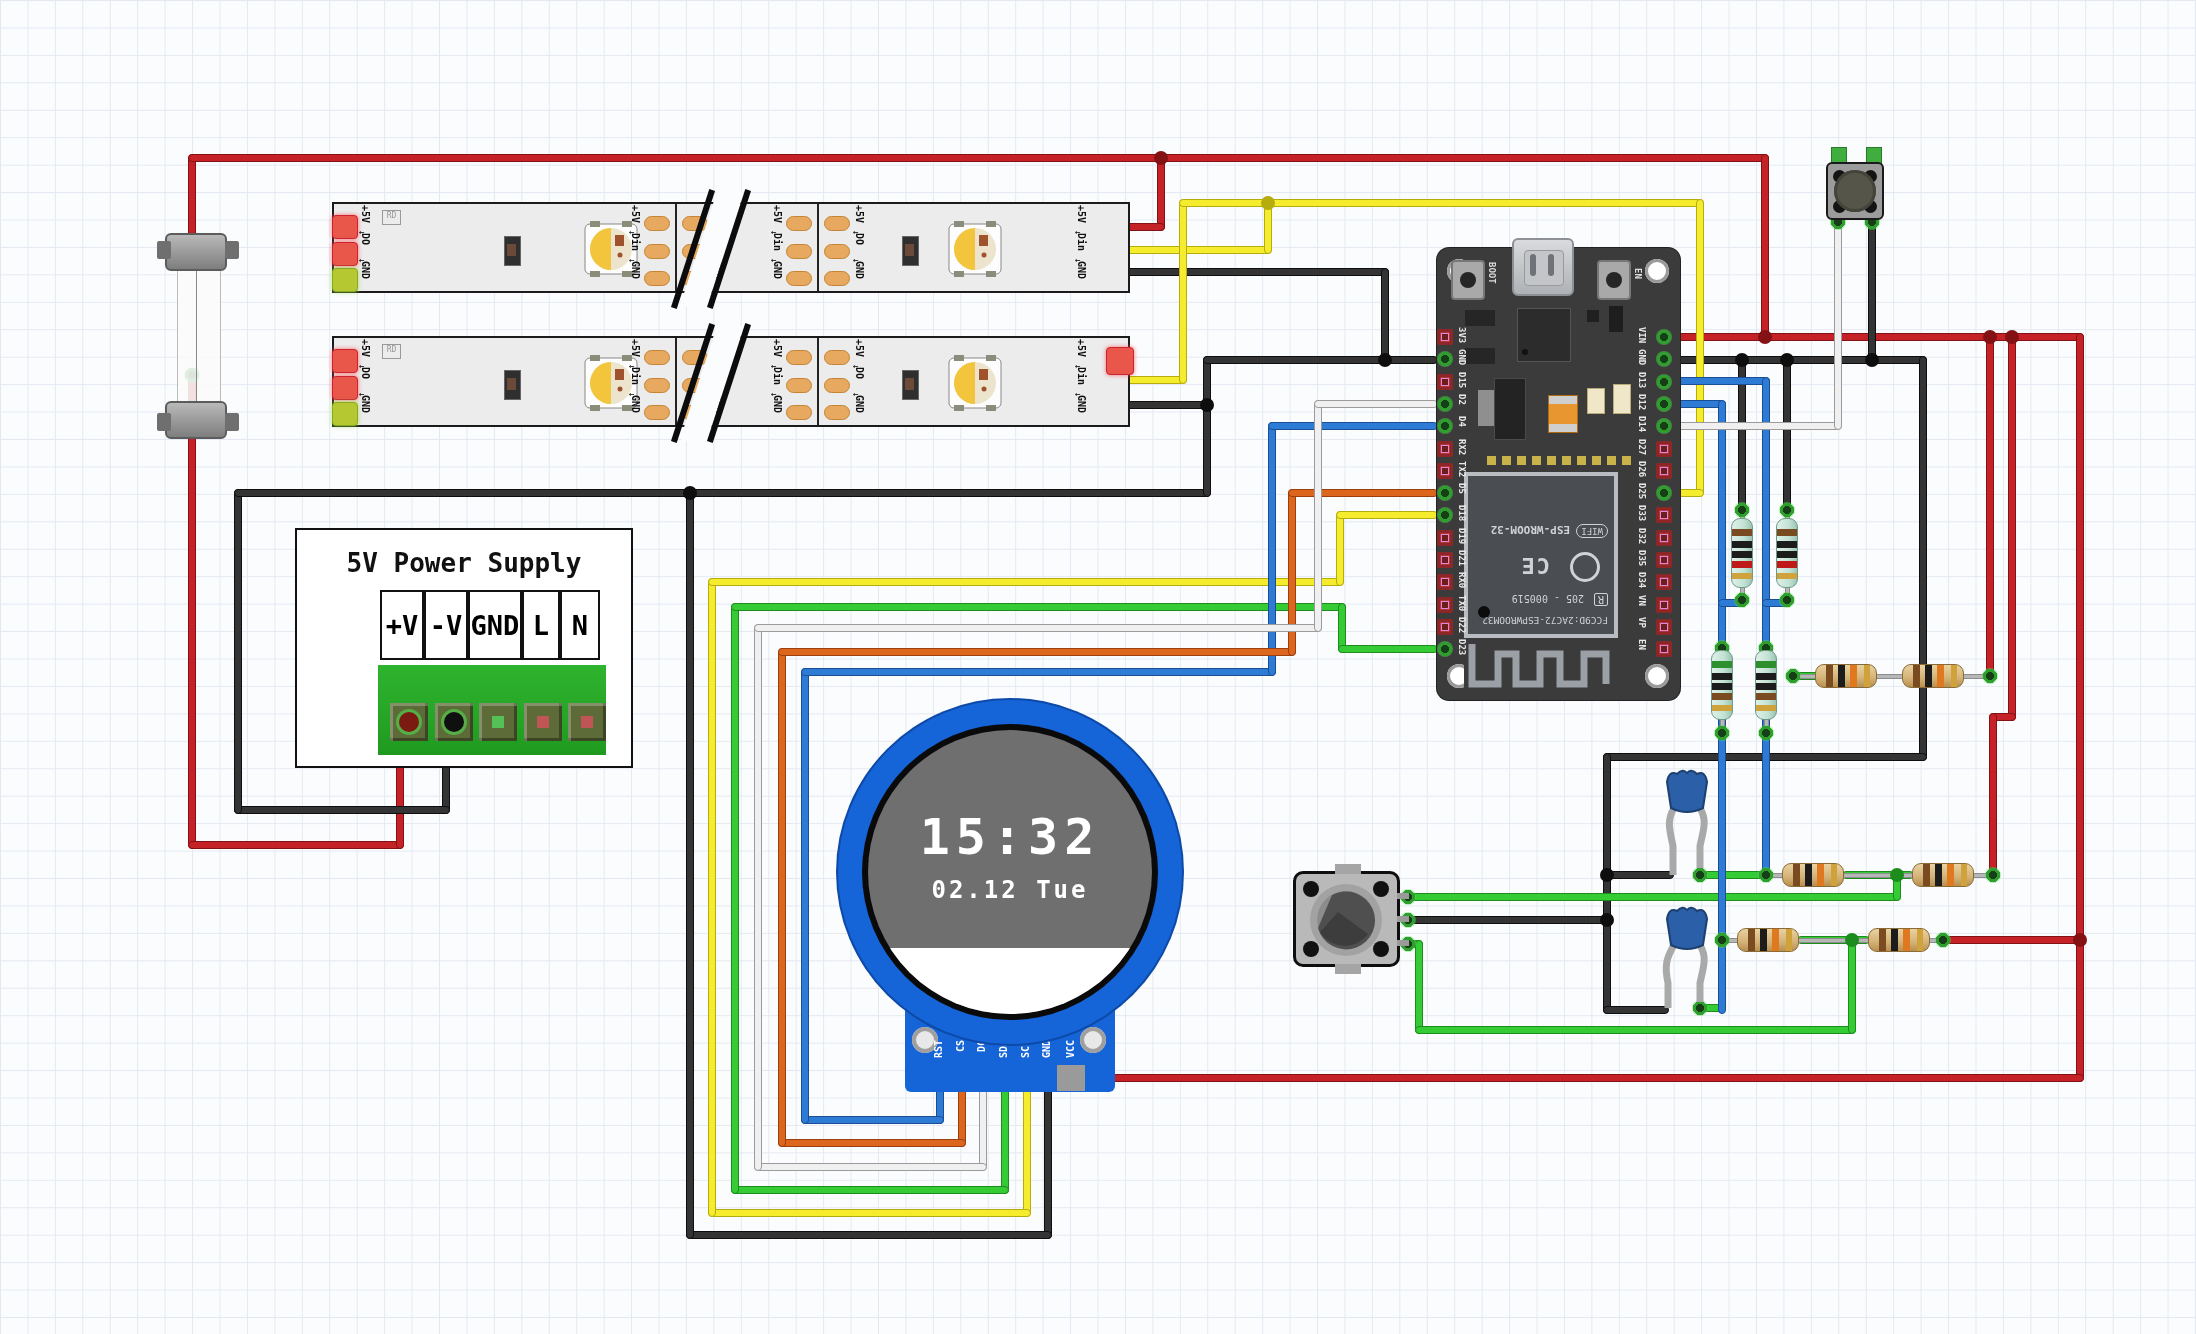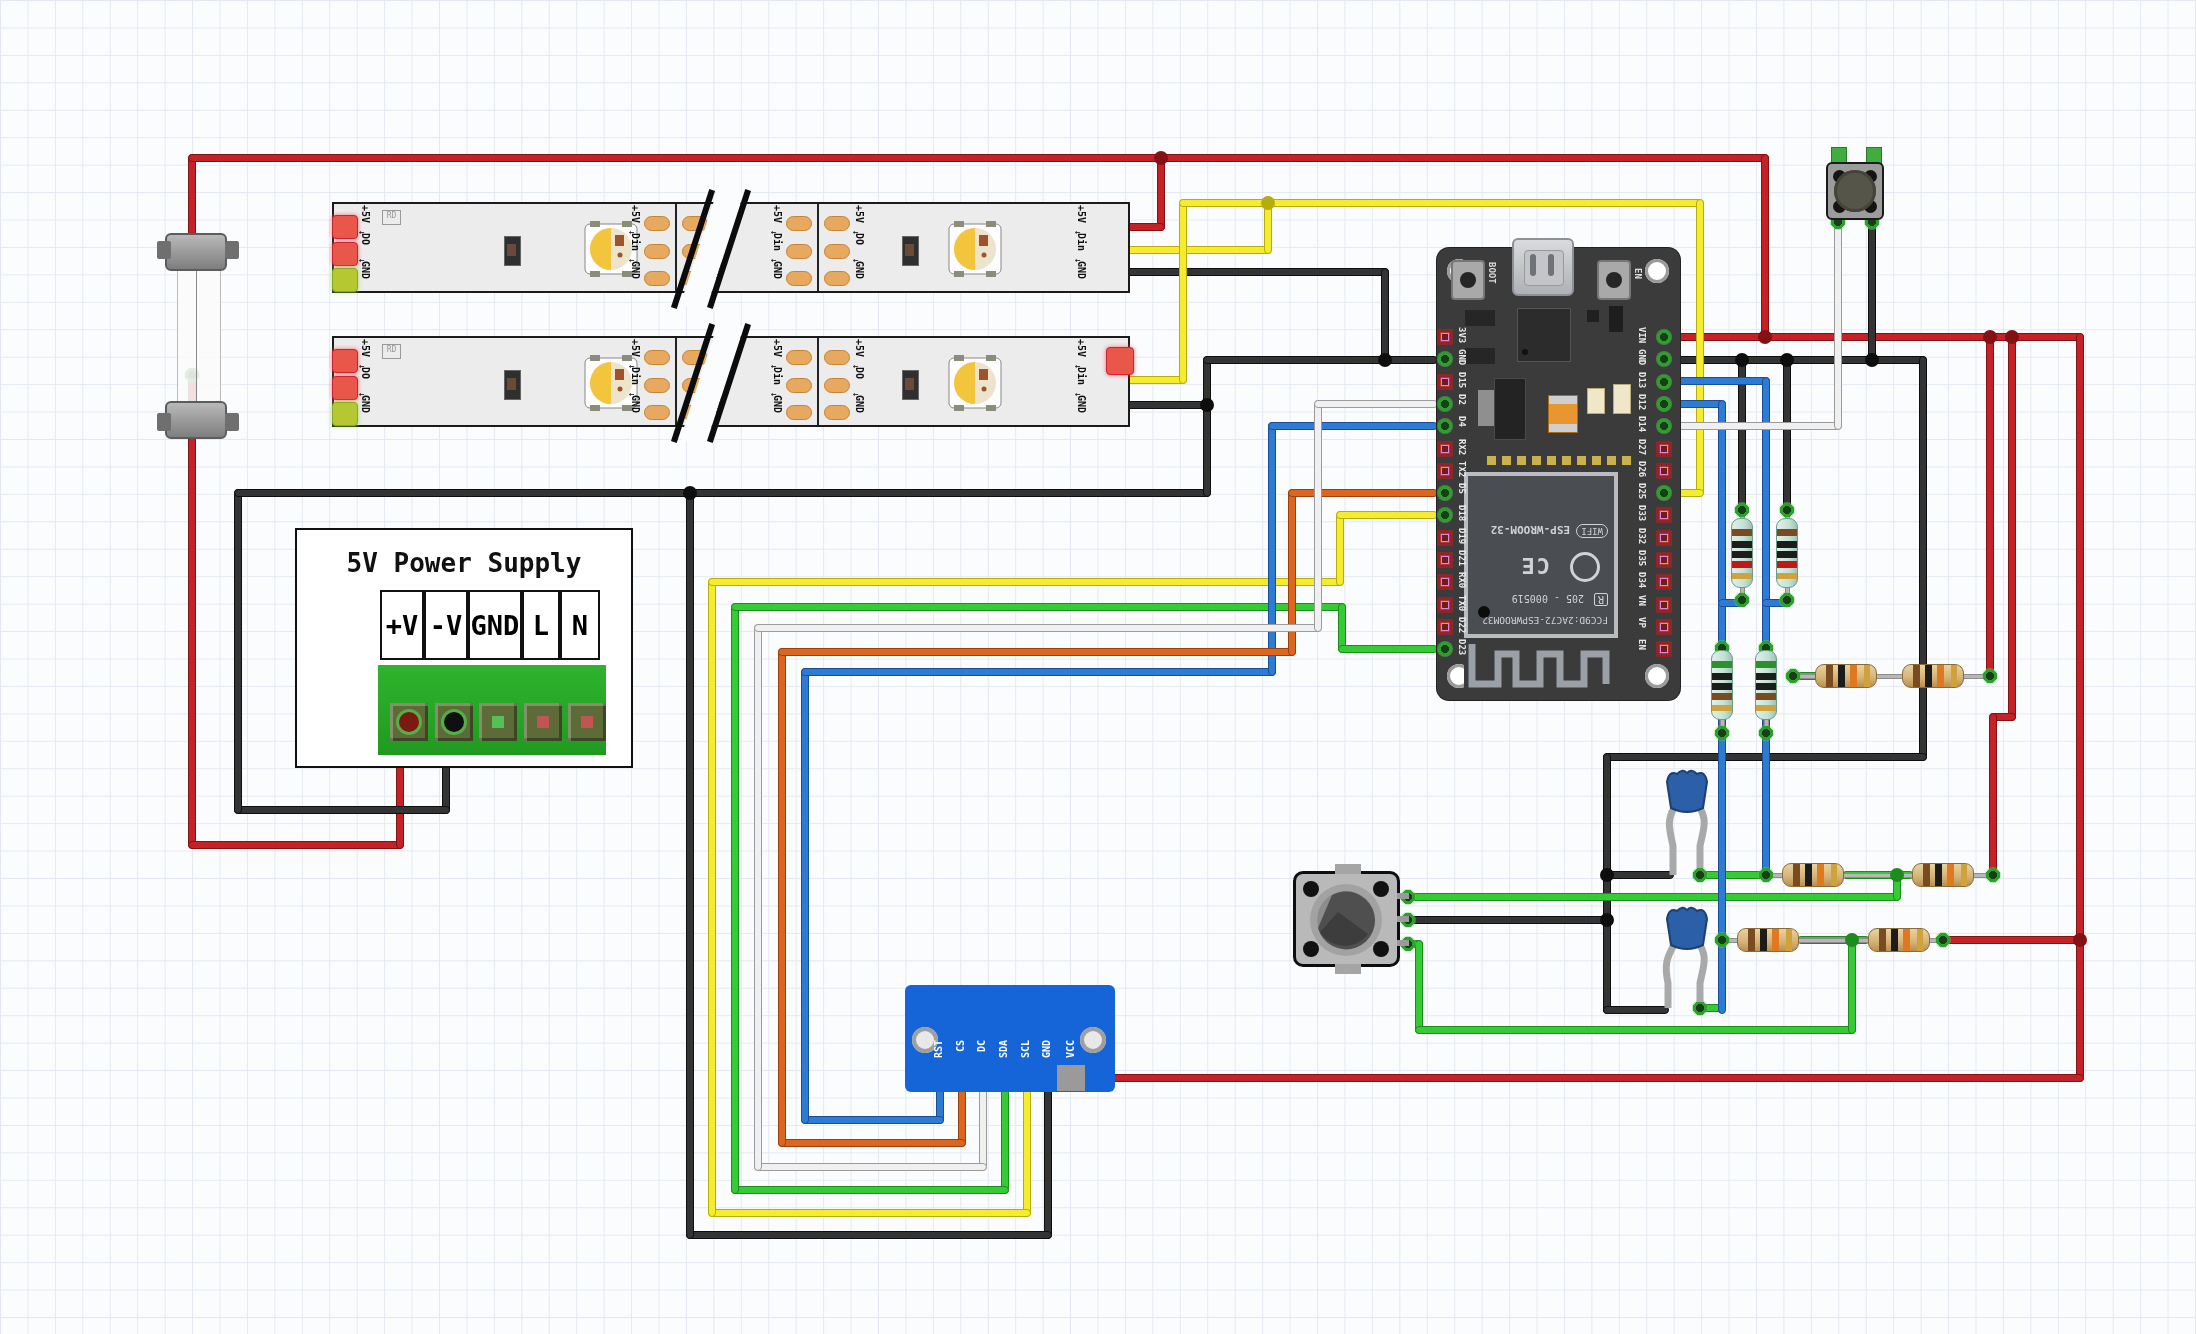--- a/index.html
+++ b/index.html
@@ -548,20 +548,29 @@
     <div id="disp-labels" class="abs" style="left:0;top:0;width:100%;height:100%;">
         <div class="vtext dpinlabel" style="left: 28px; top: 55px; color: rgb(255, 255, 255); transform: rotate(180deg);">RST</div>
         <div class="vtext dpinlabel" style="left: 50px; top: 55px; color: rgb(255, 255, 255); transform: rotate(180deg);">CS</div>
         <div class="vtext dpinlabel" style="left: 71px; top: 55px; color: rgb(255, 255, 255); transform: rotate(180deg);">DC</div>
         <div class="vtext dpinlabel" style="left: 93px; top: 55px; color: rgb(255, 255, 255); transform: rotate(180deg);">SDA</div>
         <div class="vtext dpinlabel" style="left: 115px; top: 55px; color: rgb(255, 255, 255); transform: rotate(180deg);">SCL</div>
         <div class="vtext dpinlabel" style="left: 136px; top: 55px; color: rgb(255, 255, 255); transform: rotate(180deg);">GND</div>
         <div class="vtext dpinlabel" style="left: 160px; top: 55px; color: rgb(255, 255, 255); transform: rotate(180deg);">VCC</div>
       </div>
   </div>
+  <div id="disp-disc">
+    <div id="disp-screenwrap">
+      <div id="disp-screen">
+        <div id="disp-white"></div>
+        <div class="abs" style="left:0;top:78px;width:100%;text-align:center;color:#fff;font-size:50px;font-weight:bold;letter-spacing:6px;">15:32</div>
+        <div class="abs" style="left:0;top:146px;width:100%;text-align:center;color:#fff;font-size:24px;font-weight:bold;letter-spacing:3px;">02.12 Tue</div>
+      </div>
+    </div>
+  </div>
 
   <div class="comp" id="encoder" style="left:1293px;top:871px;width:107px;height:96px;">
     <div class="abs" style="left:0;top:0;width:107px;height:96px;background:#b9b9b9;border:3px solid #0e0e0e;border-radius:10px;box-sizing:border-box;"></div>
     <div class="abs" style="left:42px;top:-7px;width:26px;height:10px;background:#a5a5a5;"></div>
     <div class="abs" style="left:42px;top:93px;width:26px;height:10px;background:#a5a5a5;"></div>
     <div class="abs" style="left:10px;top:10px;width:16px;height:16px;border-radius:50%;background:#111;"></div>
     <div class="abs" style="left:80px;top:10px;width:16px;height:16px;border-radius:50%;background:#111;"></div>
     <div class="abs" style="left:10px;top:70px;width:16px;height:16px;border-radius:50%;background:#111;"></div>
     <div class="abs" style="left:80px;top:70px;width:16px;height:16px;border-radius:50%;background:#111;"></div>
     <svg class="abs" style="left:15px;top:11px;" width="76" height="76" viewBox="0 0 76 76">

